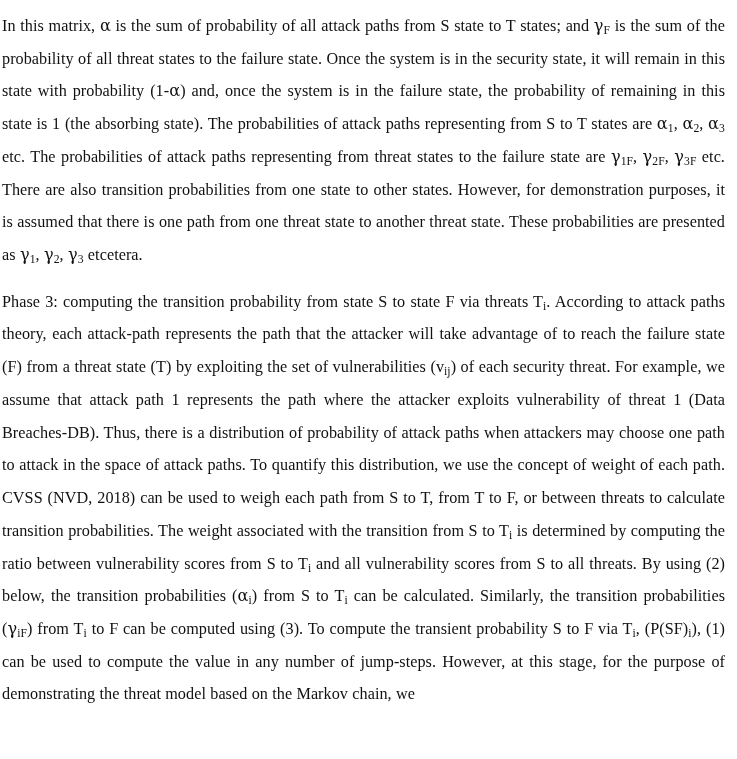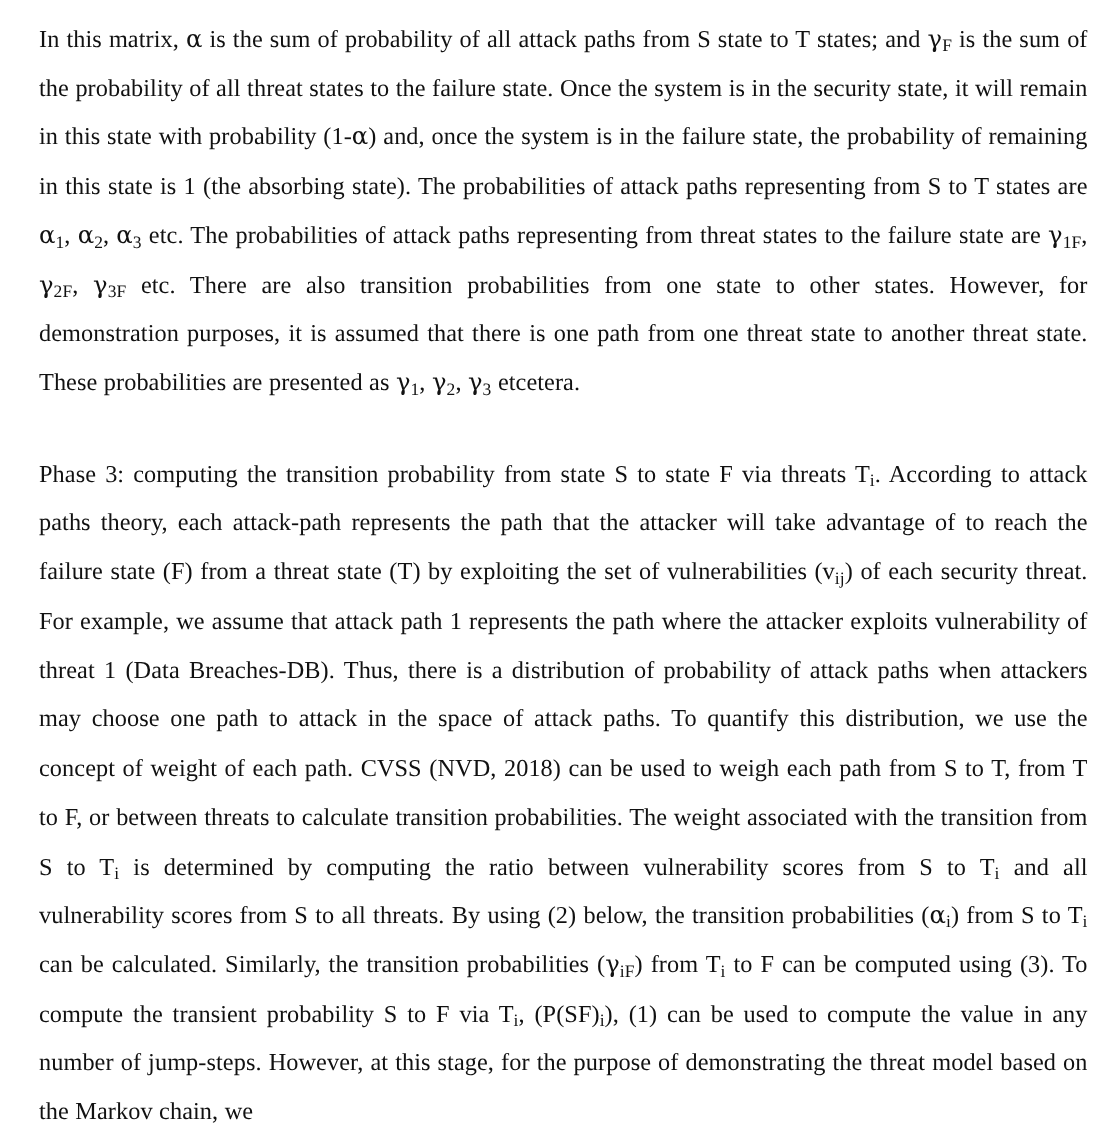--- a/index.html
+++ b/index.html
@@ -11,33 +11,33 @@
     width: 737px;
     height: 759px;
     font-family: "Liberation Serif", "DejaVu Serif", serif;
     color: #111111;
     overflow: hidden;
   }
   .page {
     box-sizing: border-box;
     width: 737px;
     height: 759px;
-    padding: 10px 12px 0 26px;
+    padding: 10px 12px 0 2px;
   }
   .para {
     font-size: 16.2px;
     line-height: 2.02;
     text-align: justify;
     text-justify: inter-word;
     margin: 0 0 8px 0;
     letter-spacing: 0.05px;
     word-spacing: 0.2px;
   }
   .para.second {
-    margin-top: 28px;
+    margin-top: 14px;
   }
   sub {
     font-size: 0.72em;
     line-height: 0;
     vertical-align: -0.28em;
   }
   .greek {
     font-family: "DejaVu Serif", "Liberation Serif", serif;
   }
 </style>

